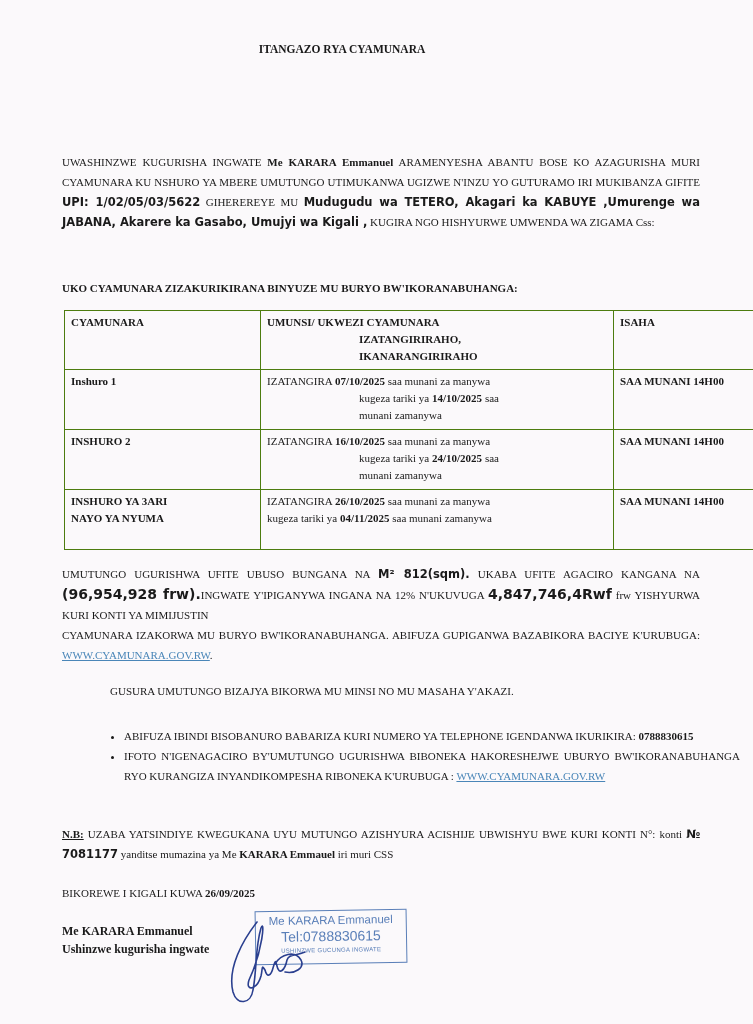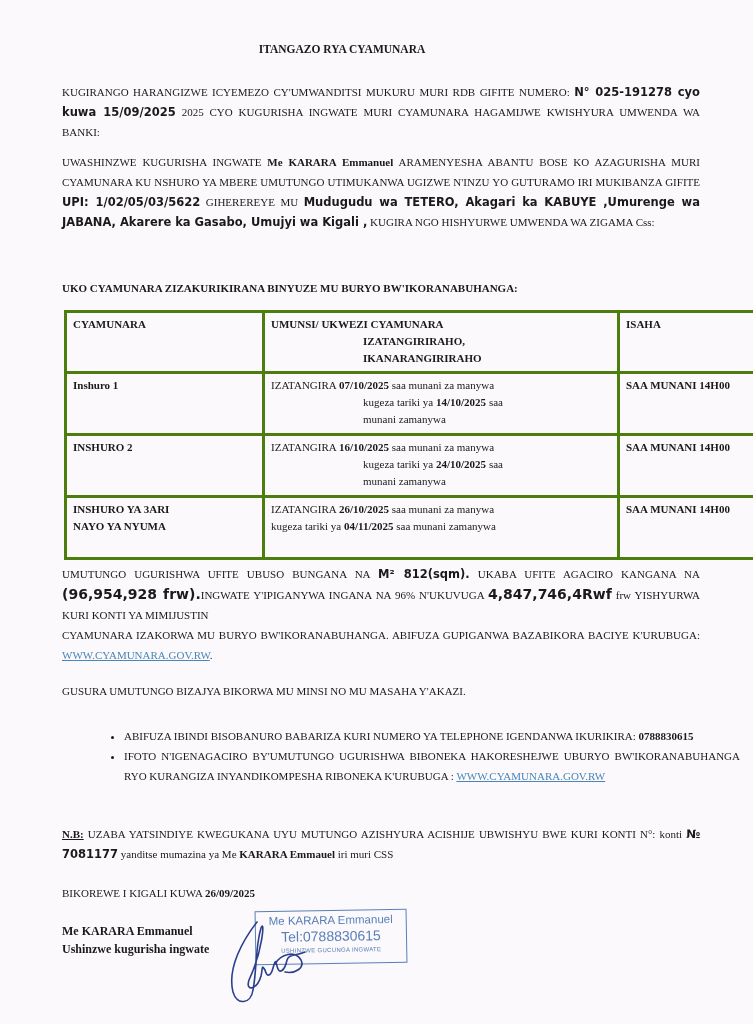--- a/index.html
+++ b/index.html
@@ -30,38 +30,38 @@
 
   #p1 { top: 82px; }
   #p2 { top: 152px; }
   #heading2 { position: absolute; top: 282px; left: 62px; font-weight: bold; font-size: 11px; }
 
   table.sched {
     position: absolute; top: 310px; left: 64px; width: 700px;
     border-collapse: collapse; font-size: 11px;
   }
   table.sched td {
-    border: 3px solid #4d7c0f; vertical-align: top; padding: 3px 6px 4px 6px;
+    border: 1px solid #4d7c0f; vertical-align: top; padding: 3px 6px 4px 6px;
     line-height: 17px;
     margin-left: 35px;
   }
   table.sched td.c1 { width: 183px; font-weight: bold; }
   table.sched td.c2 { width: 340px; }
   table.sched td.c3 { font-weight: bold; }
   .hdr2 { font-weight: bold; }
   .hdr2 .l2, .hdr2 .l3 { padding-left: 92px; display: block; }
   .hdr3 { padding-left: 28px; }
   .indent { padding-left: 92px; display: block; }
   .r1 td { height: 52px; }
   .r2 td { height: 52px; }
   .r3 td { height: 52px; }
   .r0 td { height: 50px; }
 
   #p3 { top: 564px; }
-  #p4 { top: 681px; }
+  #p4 { top: 681px; margin-left: 48px; }
   ul.bullets {
     position: absolute; top: 710px; left: 84px; width: 616px;
     margin: 16px; padding-left: 24px; font-size: 11px; line-height: 20px; text-align: justify;
   }
   ul.bullets li { margin-bottom: 0; }
   #p5 { top: 824px; }
   #p6 { top: 883px; }
   .signer {
     position: absolute; top: 922px; left: 62px; font-weight: bold; font-size: 12px; line-height: 18px;
   }
@@ -76,23 +76,20 @@
   .stamp .s3 { font-size: 6px; line-height: 10px; letter-spacing: 0.3px; }
   .signature { position: absolute; left: 205px; top: 920px; width: 110px; height: 90px; }
 </style>
 </head>
 <body>
 
 <div class="page">
 
   <div class="title"><span>ITANGAZO RYA CYAMUNARA</span></div>
 
-  <div class="para" id="p1">
-    <span>KUGIRANGO HARANGIZWE ICYEMEZO CY'UMWANDITSI MUKURU MURI RDB GIFITE NUMERO: </span><span class="sansb">N° 025-191278 cyo kuwa 15/09/2025</span><span> 2025 CYO KUGURISHA INGWATE MURI CYAMUNARA HAGAMIJWE KWISHYURA UMWENDA WA BANKI:</span>
-  </div>
 
   <div class="para" id="p2">
     <span>UWASHINZWE KUGURISHA INGWATE </span><span class="b">Me KARARA Emmanuel</span><span> ARAMENYESHA ABANTU BOSE  KO AZAGURISHA MURI CYAMUNARA  KU NSHURO YA MBERE  UMUTUNGO UTIMUKANWA UGIZWE N'INZU YO GUTURAMO IRI MUKIBANZA GIFITE </span><span class="sansb">UPI: 1/02/05/03/5622</span><span> GIHEREREYE MU </span><span class="sansb">Mudugudu wa TETERO, Akagari ka KABUYE ,Umurenge wa JABANA, Akarere ka  Gasabo, Umujyi wa Kigali ,</span><span> KUGIRA NGO HISHYURWE UMWENDA WA ZIGAMA Css:</span>
   </div>
 
   <div id="heading2">UKO CYAMUNARA ZIZAKURIKIRANA BINYUZE MU BURYO BW'IKORANABUHANGA:</div>
 
   <table class="sched">
     <tbody>
         <tr class="r0">
@@ -130,21 +127,21 @@
       <td class="c2">
         <span>IZATANGIRA  </span><span class="b">26/10/2025</span><span> saa munani za manywa</span><br>
         <span>kugeza tariki ya </span><span class="b">04/11/2025</span><span> saa munani zamanywa</span>
       </td>
       <td class="c3"><span>SAA MUNANI 14H00</span></td>
     </tr>
   </tbody>
     </table>
 
   <div class="para" id="p3">
-    <span>UMUTUNGO UGURISHWA UFITE UBUSO BUNGANA NA </span><span class="sansb">M² 812(sqm).</span><span> UKABA UFITE  AGACIRO KANGANA NA </span><span class="sans">(96,954,928  frw).</span><span>INGWATE Y'IPIGANYWA INGANA NA 96% N'UKUVUGA </span><span class="sans">4,847,746,4Rwf</span><span> frw YISHYURWA KURI KONTI YA MIMIJUSTIN</span><br>
+    <span>UMUTUNGO UGURISHWA UFITE UBUSO BUNGANA NA </span><span class="sansb">M² 812(sqm).</span><span> UKABA UFITE  AGACIRO KANGANA NA </span><span class="sans">(96,954,928  frw).</span><span>INGWATE Y'IPIGANYWA INGANA NA 12% N'UKUVUGA </span><span class="sans">4,847,746,4Rwf</span><span> frw YISHYURWA KURI KONTI YA MIMIJUSTIN</span><br>
     <span>CYAMUNARA IZAKORWA MU BURYO BW'IKORANABUHANGA. ABIFUZA GUPIGANWA BAZABIKORA BACIYE K'URUBUGA: </span><a class="link">WWW.CYAMUNARA.GOV.RW</a><span>.</span>
   </div>
 
   <div class="para" id="p4">GUSURA UMUTUNGO BIZAJYA BIKORWA MU MINSI  NO MU MASAHA Y'AKAZI.</div>
 
   <ul class="bullets">
     <li><span>ABIFUZA IBINDI BISOBANURO BABARIZA KURI NUMERO YA TELEPHONE IGENDANWA IKURIKIRA: </span><span class="b">0788830615</span></li>
     <li><span>IFOTO N'IGENAGACIRO BY'UMUTUNGO UGURISHWA BIBONEKA HAKORESHEJWE UBURYO BW'IKORANABUHANGA RYO KURANGIZA INYANDIKOMPESHA RIBONEKA K'URUBUGA : </span><a class="link">WWW.CYAMUNARA.GOV.RW</a></li>
   </ul>
 

